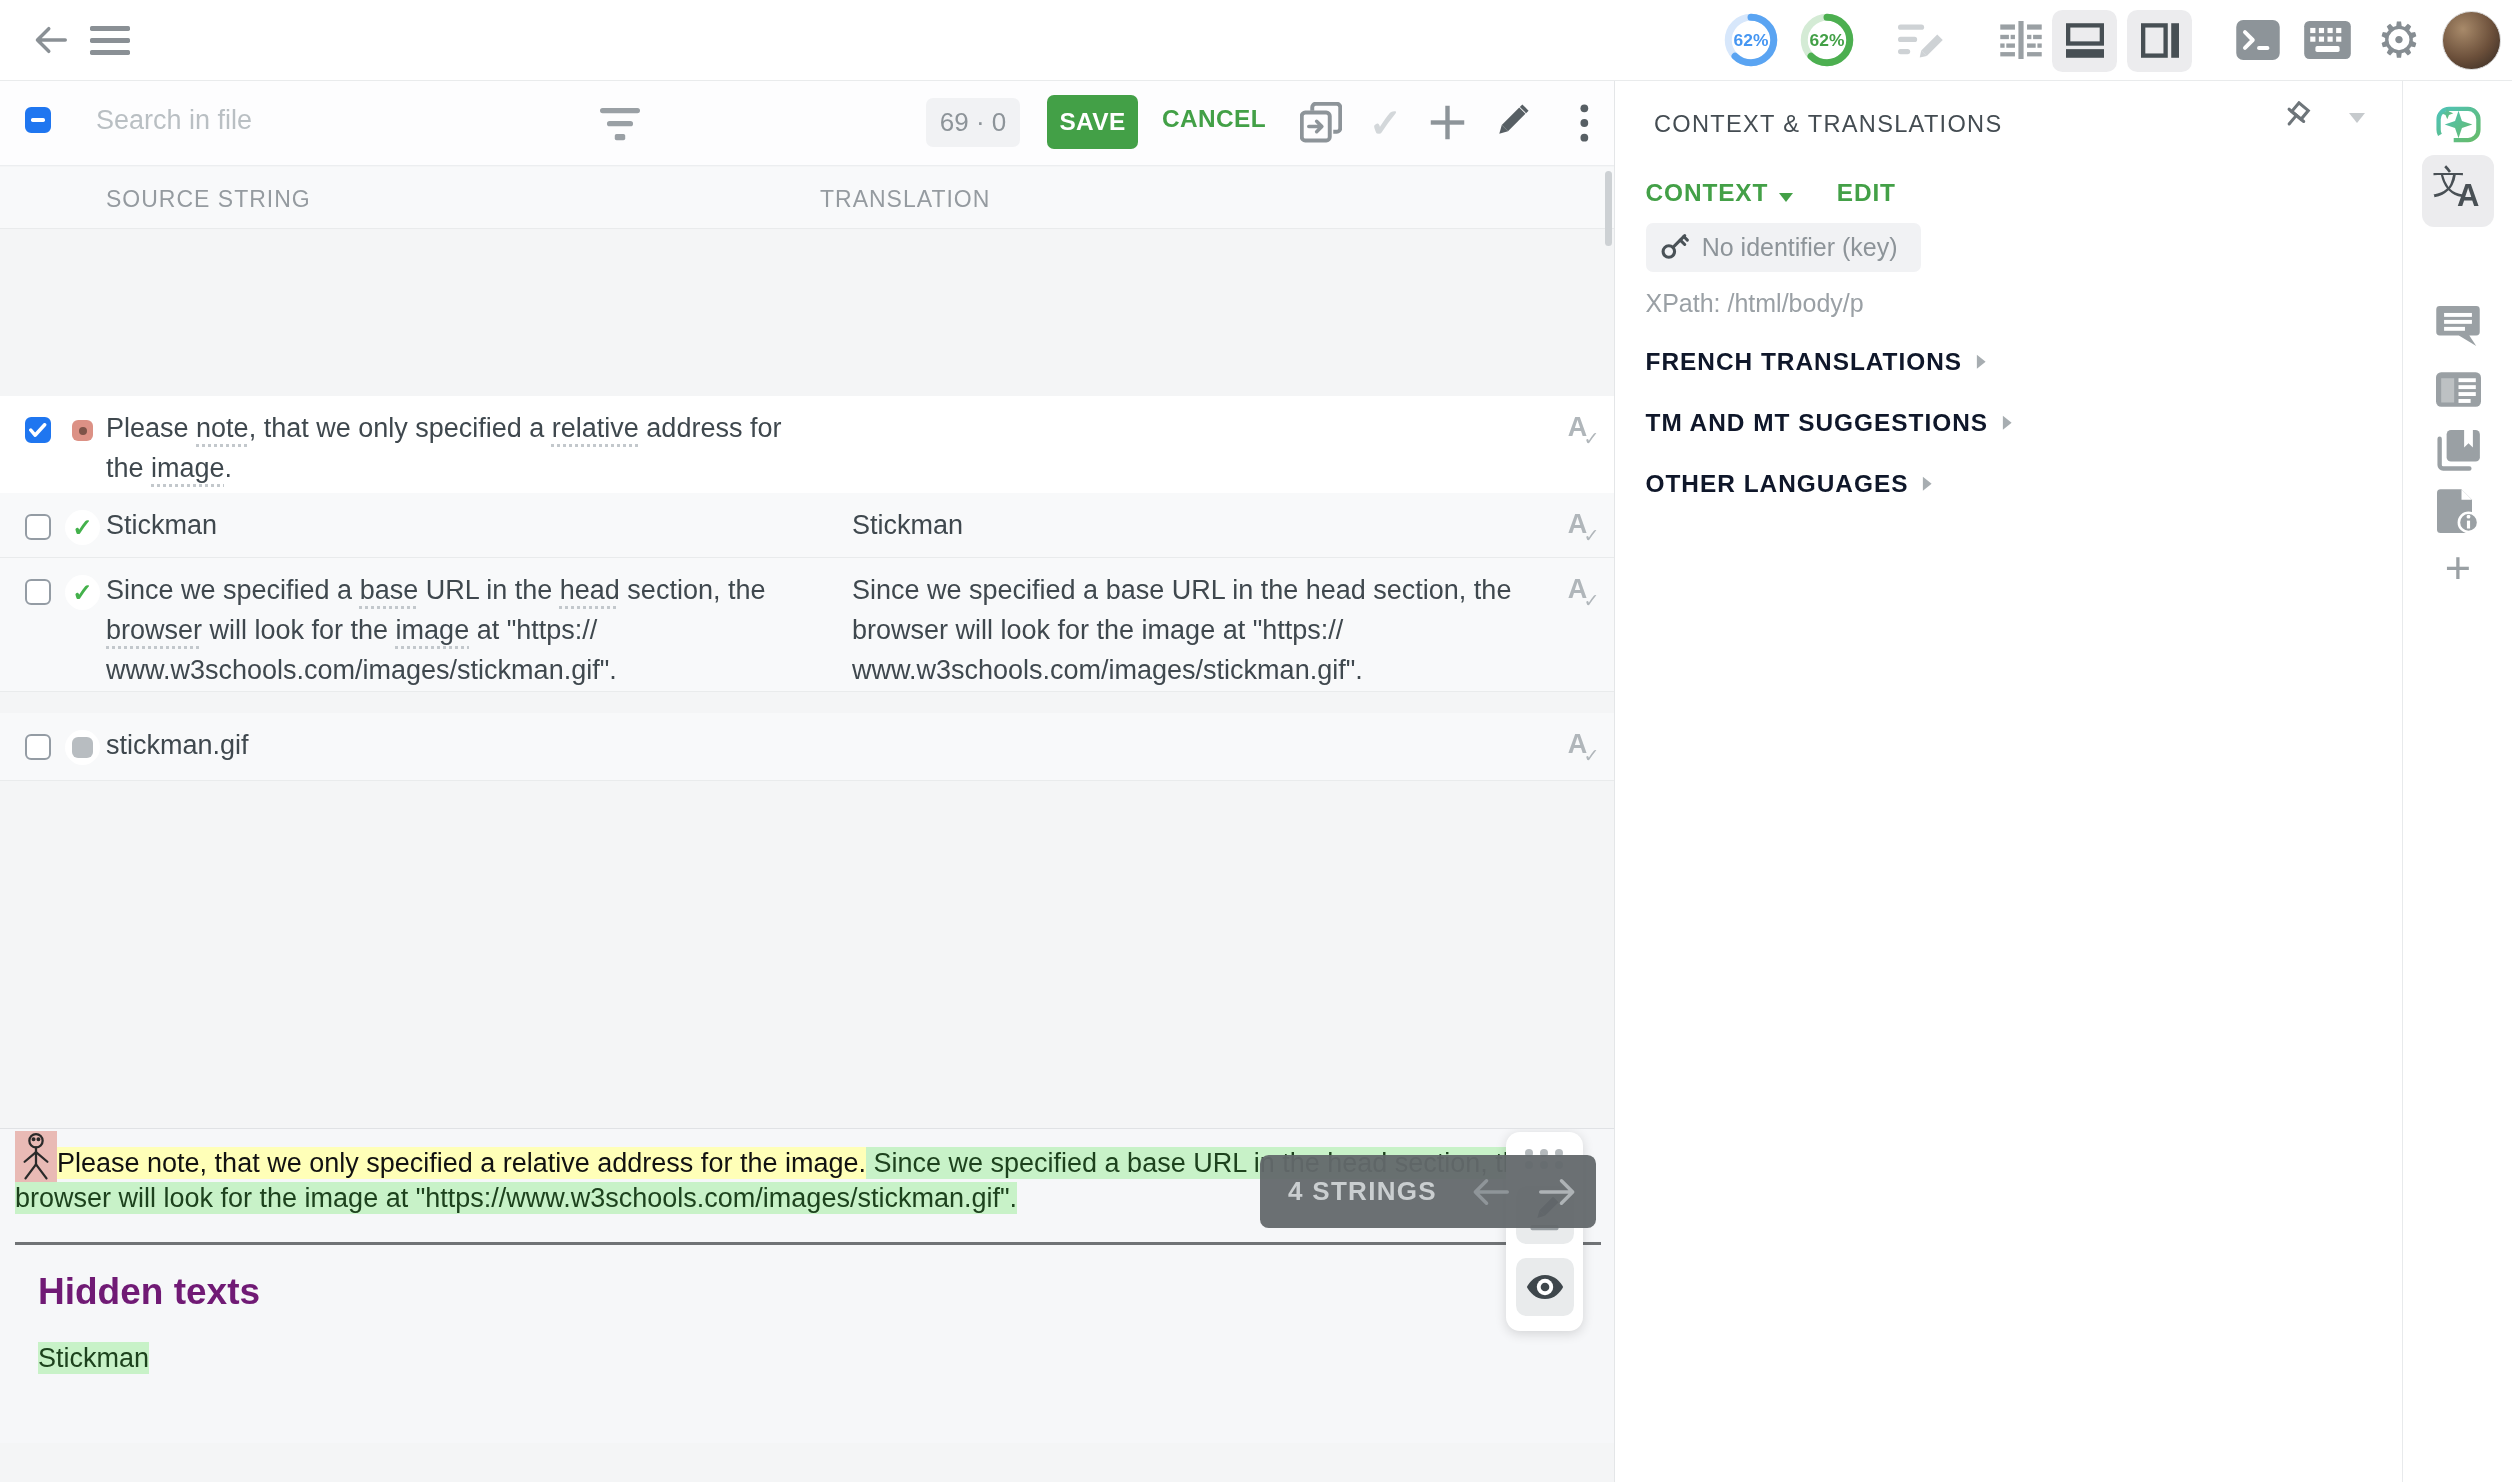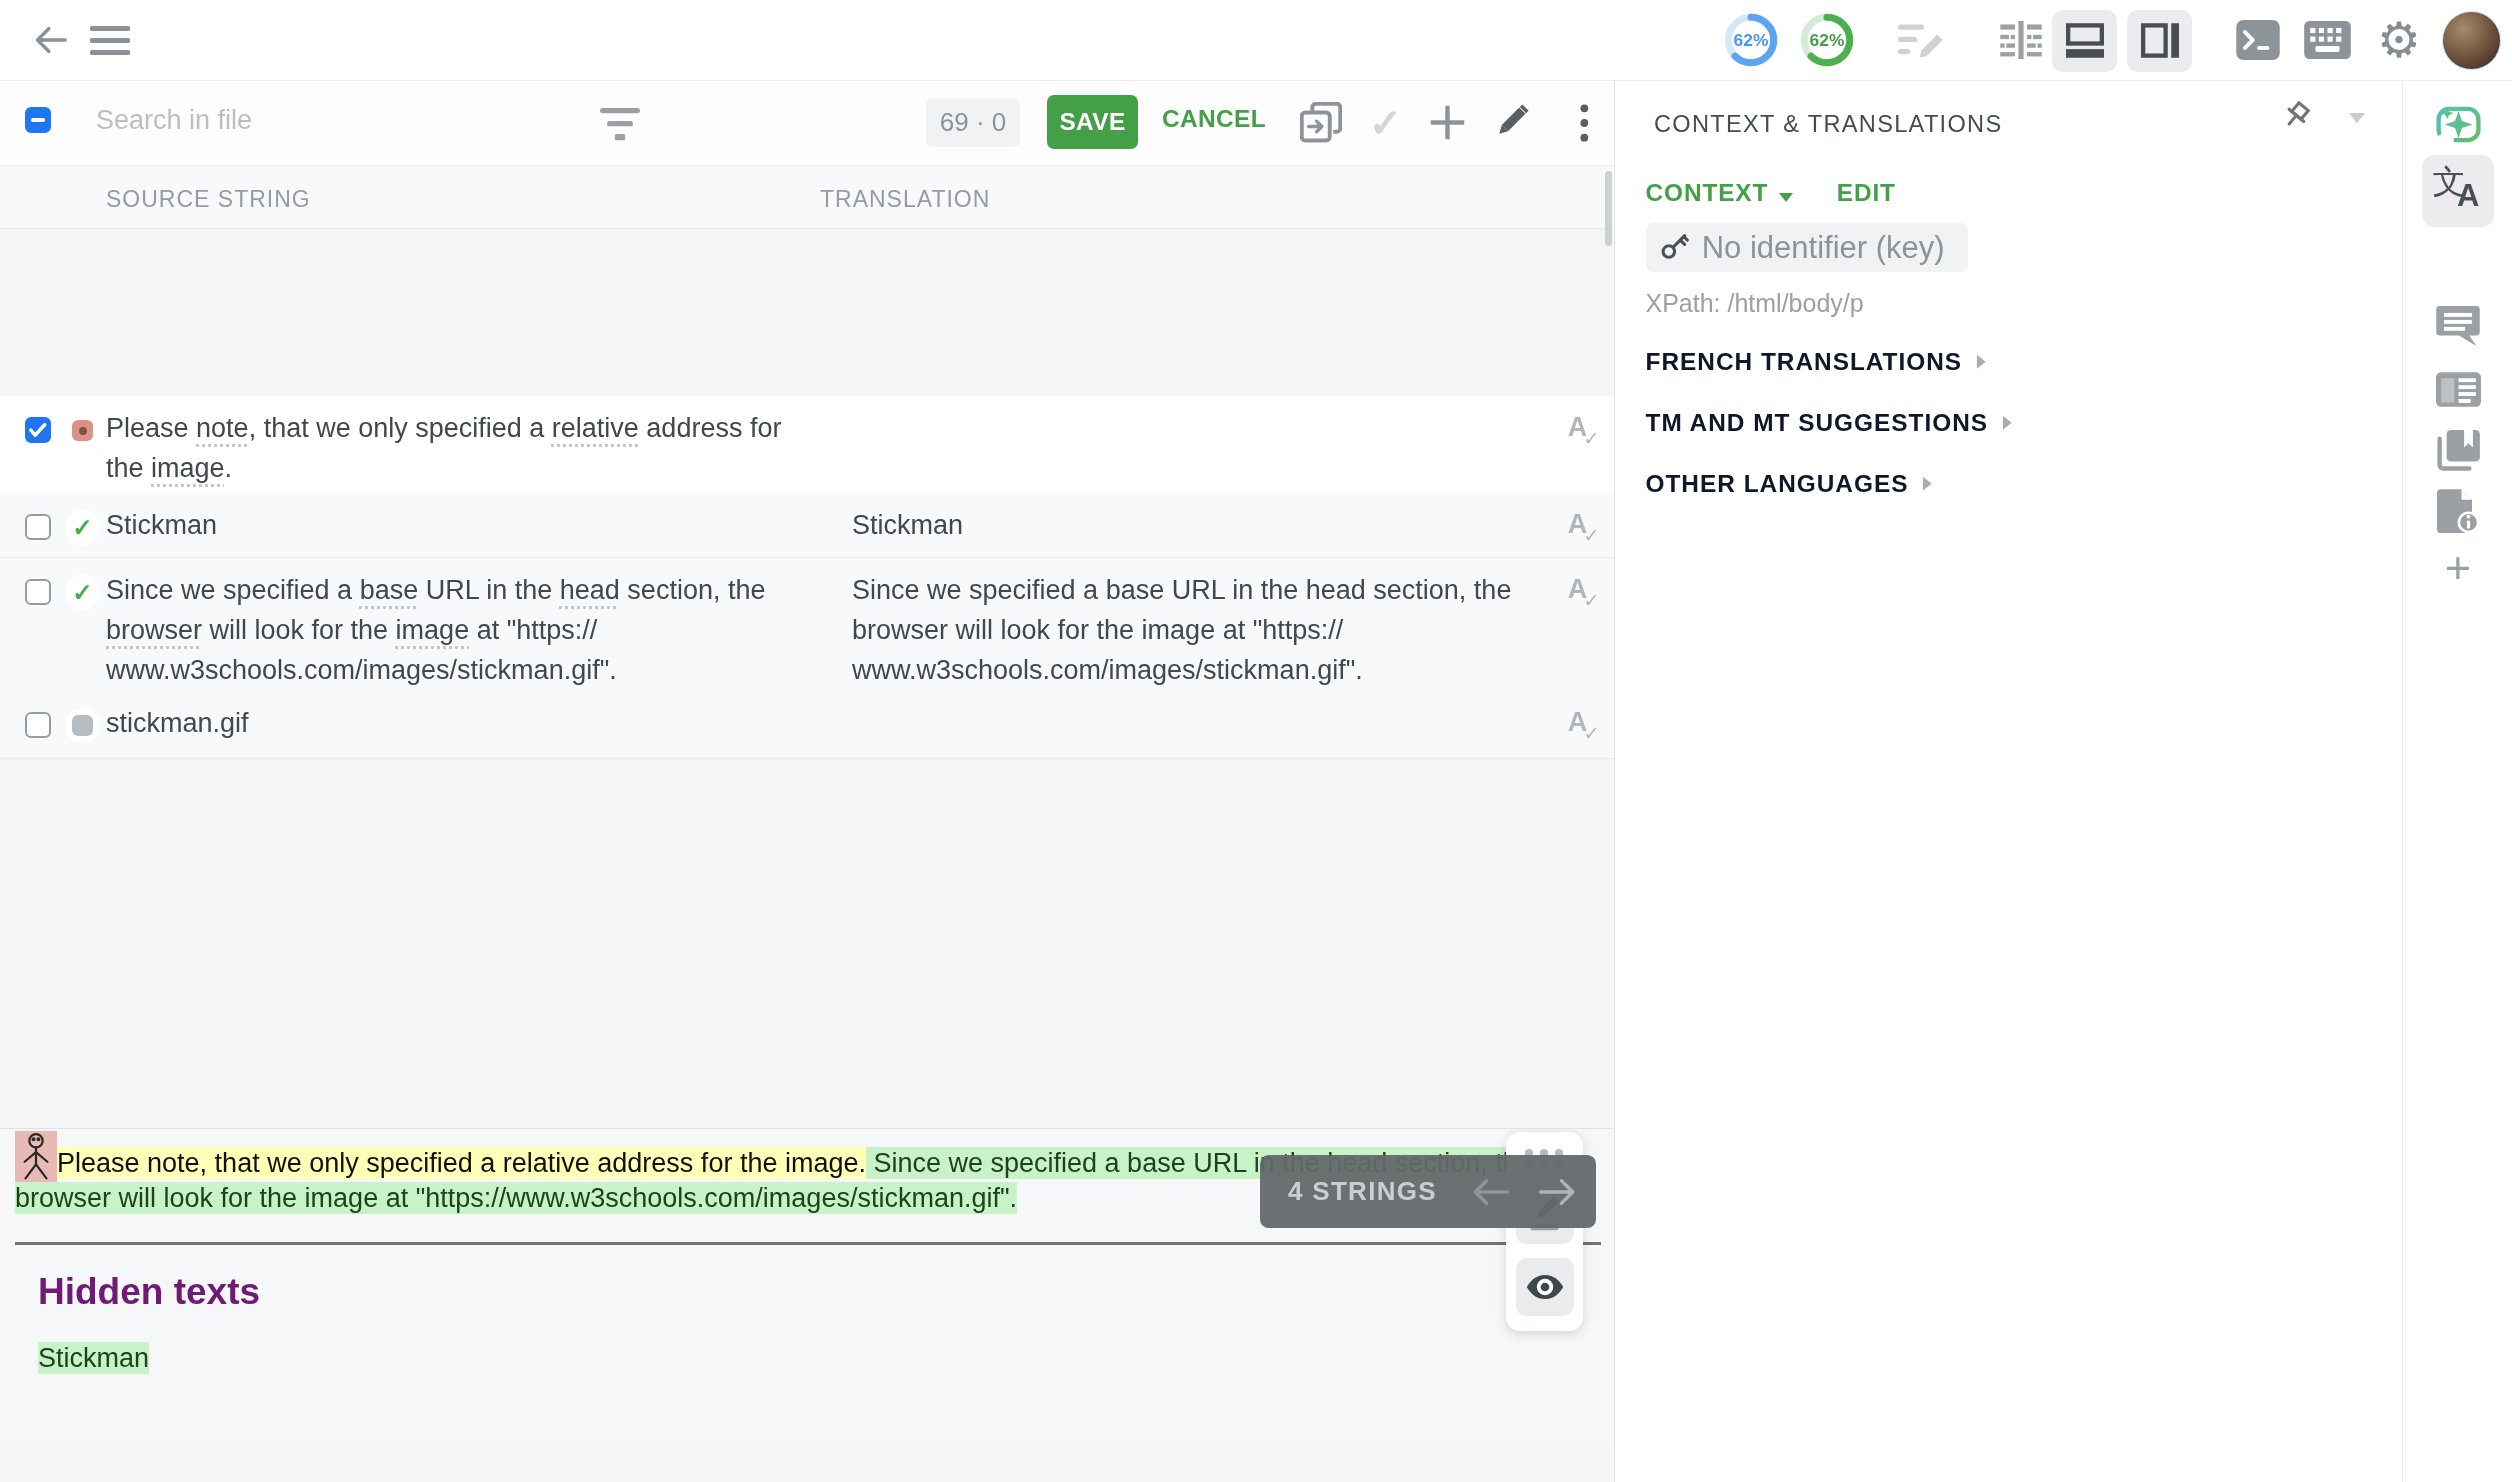--- a/index.html
+++ b/index.html
@@ -72,21 +72,21 @@
   #statusbar { position:absolute; left:0; top:1443px; width:1614px; height:40px; background:#f6f7f8; border-top:1.7px solid #e4e6e8; display:flex; align-items:center; }
   #file-path { margin-left:26px; font-size:26px; color:#9aa0a5; }
 
   
   #sidebar { position:absolute; left:1614px; top:81px; width:789px; height:1402px; background:#ffffff; border-left:1.7px solid #e4e6e8; }
   #sidebar-title { position:absolute; left:39px; top:30px; font-size:23.6px; font-weight:500; letter-spacing:1.3px; color:#444c52; }
   #context-row { position:absolute; left:30.5px; top:98px; height:35px; }
   .green-link { font-size:24.4px; font-weight:700; letter-spacing:0.9px; color:#43a047; cursor:pointer; }
   .caret-down { display:inline-block; width:0; height:0; border-left:7.9px solid transparent; border-right:7.9px solid transparent; border-top:9.6px solid #43a047; vertical-align:middle; margin-left:10.5px; }
   #key-chip { position:absolute; left:30.5px; top:142px; height:49px; border-radius:7px; background:#f1f2f4; display:flex; align-items:center; padding:0 23px 0 14px; }
-  #key-chip .txt { font-size:31px; color:#8d9499; margin-left:12.2px; }
+  #key-chip .txt { font-size:25px; color:#8d9499; margin-left:12.2px; }
   #xpath { position:absolute; left:30.5px; top:208px; font-size:25px; color:#9aa0a5; }
   .section-row { position:absolute; left:30.5px; height:31px; display:flex; align-items:center; cursor:pointer; }
   .section-row .s-lbl { font-size:24.4px; font-weight:600; letter-spacing:1px; color:#0f172a; }
   .section-row svg { margin-left:14px; }
 
   
   #icon-strip { position:absolute; left:2402px; top:81px; width:110px; height:1402px; background:#ffffff; border-left:1.7px solid #e8eaec; }
   .strip-item { position:absolute; left:0; width:110px; display:flex; align-items:center; justify-content:center; cursor:pointer; }
   #translate-btn { position:absolute; left:19px; top:74px; width:72px; height:72px; background:#ececee; border-radius:12.2px; cursor:pointer; }
   #translate-btn .zh { position:absolute; left:10.5px; top:5.2px; font-size:33px; color:#495055; }
@@ -306,21 +306,21 @@
           <div class="tr-text">
             <div>Since we specified a base URL in the head section, the</div>
             <div>browser will look for the image at "https://</div>
             <div>www.w3schools.com/images/stickman.gif".</div>
           </div>
           <div class="a-check" style="top: 15.7px;">
             <span class="a">A</span>
             <span class="ck">✓</span>
           </div>
         </div>
-        <div class="row" style="top: 524px; height: 68px;">
+        <div class="row" style="top: 546px; height: 68px;">
           <div class="row-cbx checkbox" style="top: 21px;"></div>
           <div class="status-wrap" style="top: 17.4px;">
             <div class="status-circle"></div>
             <div class="brick" style="background:#b8bdc1;"></div>
           </div>
           <div class="src-text">
             <div><span>stickman.gif</span></div>
           </div>
           <div class="a-check" style="top: 15.7px;">
             <span class="a">A</span>

